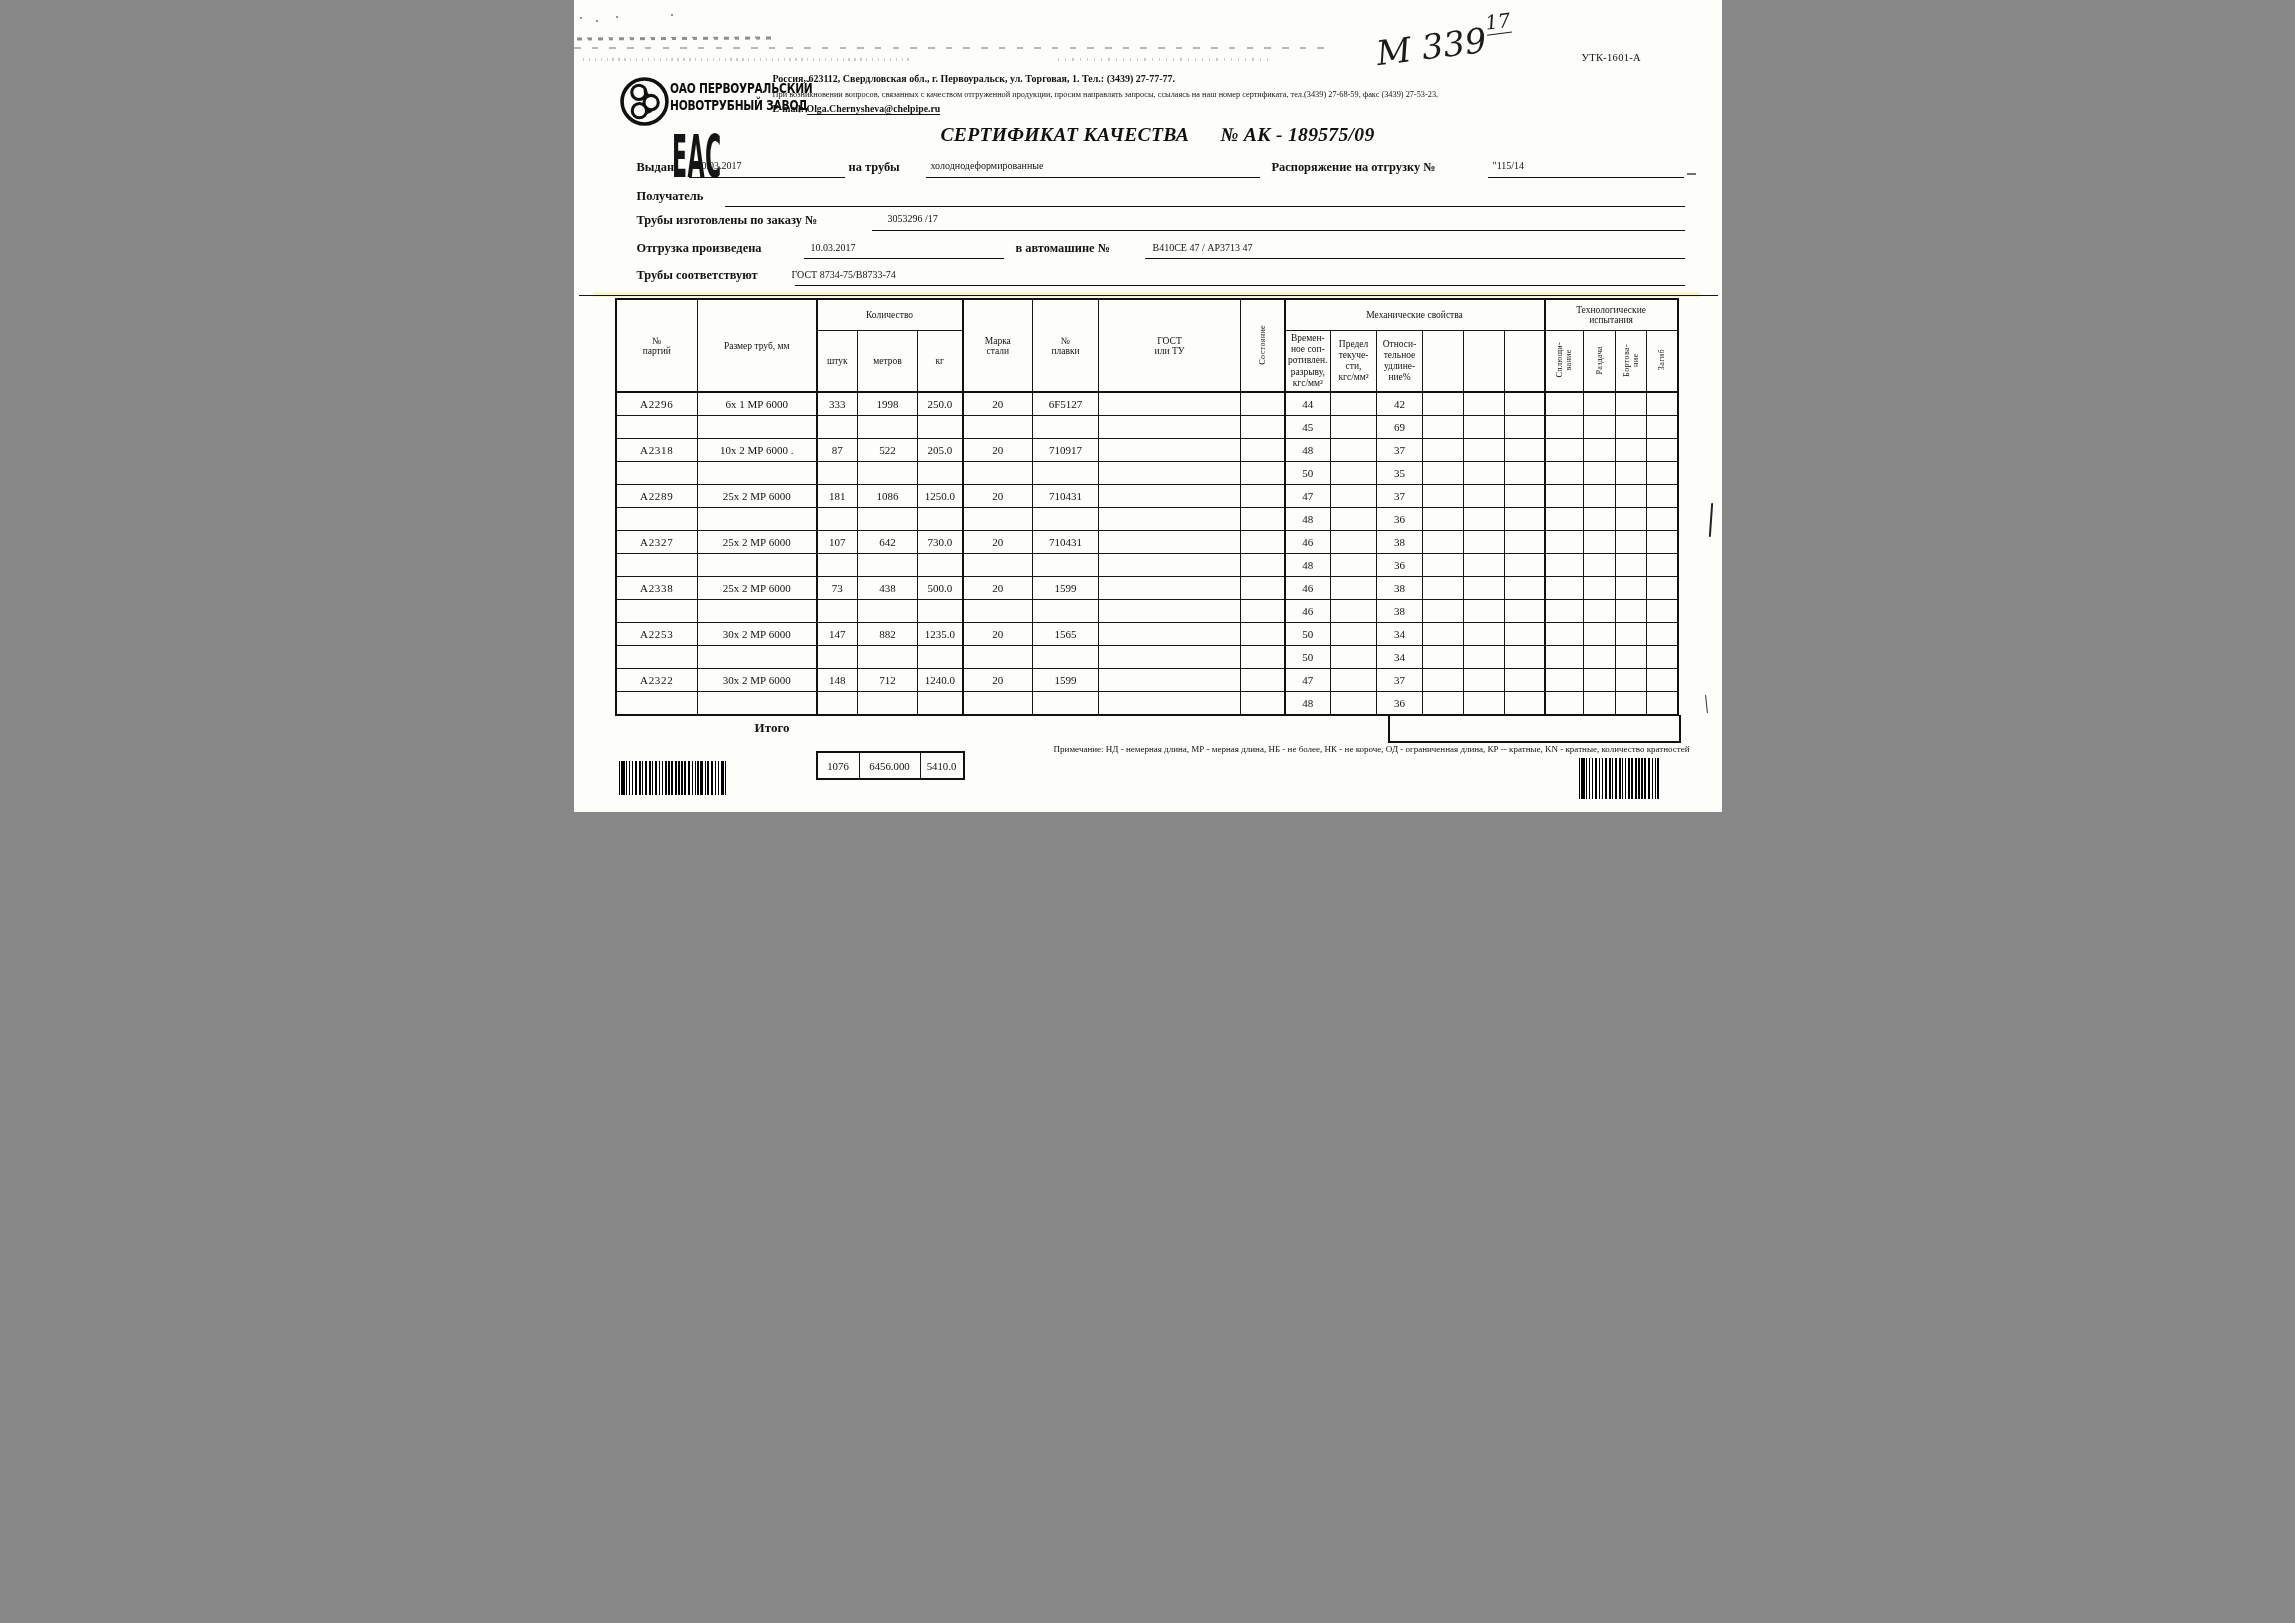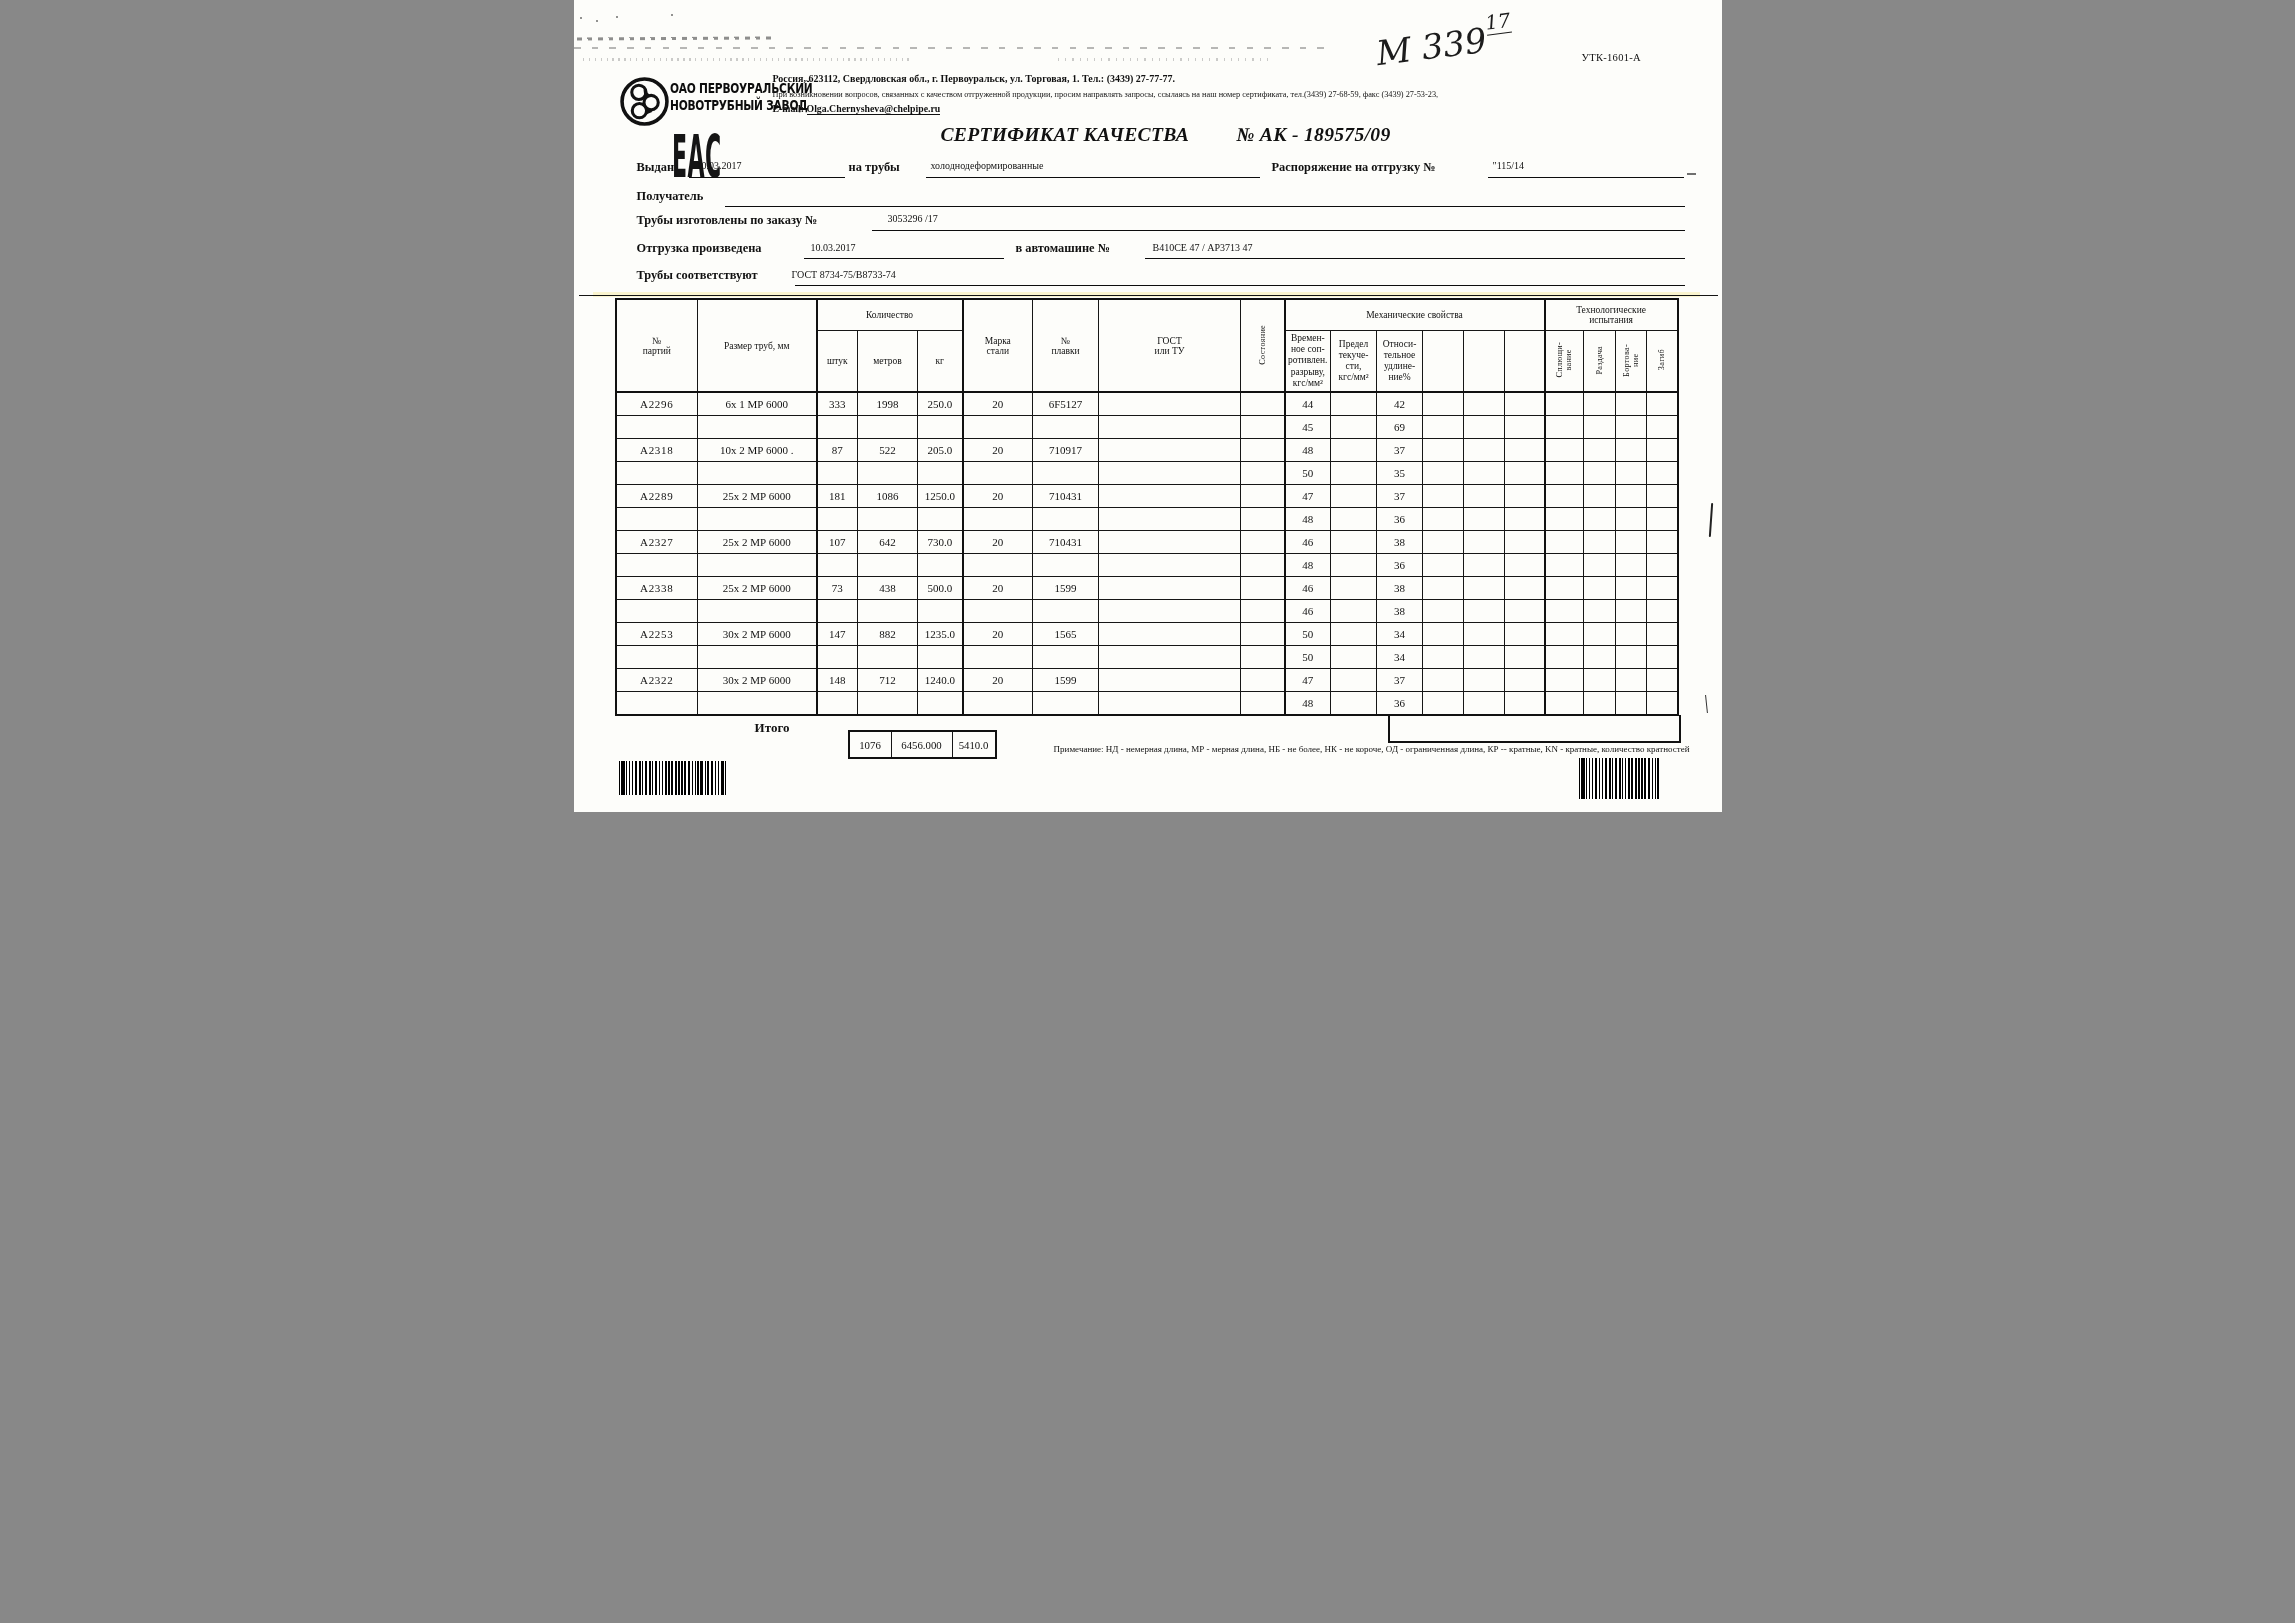--- a/index.html
+++ b/index.html
@@ -15,21 +15,21 @@
   .email-line{position:absolute;left:199px;top:103px;font-weight:bold;font-size:9.8px;}
   .email-line u{text-decoration:none;border-bottom:1.3px solid #111;}
   .eac{position:absolute;left:98px;top:123px;font-family:"DejaVu Sans",sans-serif;font-weight:900;
        font-size:38px;transform:scale(.58,1.55);transform-origin:left top;letter-spacing:0.7px;color:#151515;}
   .handwrite{position:absolute;left:802px;top:25px;font-style:italic;font-size:34px;
              font-family:"DejaVu Serif",serif;transform:rotate(-7deg);color:#1c1c1c;font-weight:500;}
   .handwrite sup{font-size:19.6px;position:relative;top:-9.2px;left:1.3px;border-bottom:1.3px solid #1c1c1c;}
   .utk{position:absolute;left:1008px;top:52px;font-size:10.5px;letter-spacing:0.3px;}
   .title-row{position:absolute;left:367px;top:124px;width:746px;font-size:19.6px;font-weight:bold;
              font-style:italic;letter-spacing:0.3px;white-space:nowrap;}
-  .title-num{margin-left:42px;}
+  .title-num{margin-left:26px;}
   
   .flabel{position:absolute;font-weight:bold;font-size:12.4px;white-space:nowrap;}
   .fvalue{position:absolute;font-size:10px;white-space:nowrap;}
   .fline{position:absolute;border-bottom:1.4px solid #0d0d0d;height:0;}
   .rule{position:absolute;left:5.2px;top:295px;width:1139px;border-bottom:1.3px solid #151515;}
   .ystreak{position:absolute;left:19.6px;top:292px;width:1107px;height:5.2px;background:rgba(250,228,110,.30);}
   
   table.cert{position:absolute;left:41px;top:298px;border-collapse:collapse;table-layout:fixed;
              width:1062px;background:transparent;}
   table.cert th,table.cert td{border:0.9px solid #161616;padding:0 1.3px;text-align:center;
@@ -42,22 +42,22 @@
   th.small{font-size:8px;line-height:1.18;}
   .pre{white-space:pre-line;}
   .vert{writing-mode:vertical-rl;transform:rotate(180deg);display:inline-block;
         font-size:8.2px;line-height:1.15;letter-spacing:0.3px;max-height:85px;}
   .thickL{border-left:2px solid #111 !important;}
   table.cert tbody td{height:22px;font-size:11px;}
   table.cert tbody td.cell-party{letter-spacing:0.7px;}
   
   .totals-label{position:absolute;left:41px;top:720px;width:175px;text-align:right;
                 font-weight:bold;font-size:13px;}
-  .totals-box{position:absolute;left:242px;top:730px;width:145px;height:25px;border:2px solid #111;
-              display:flex;background:#fff0;margin-left:32px;}
+  .totals-box{position:absolute;left:242px;top:751px;width:145px;height:25px;border:2px solid #111;
+              display:flex;background:#fff0;}
   .totals-box .tc{border-right:1px solid #161616;display:flex;align-items:center;justify-content:center;
               font-size:10.8px;}
   .totals-box .tc:last-child{border-right:none;}
   .right-box{position:absolute;left:814px;top:715px;width:289px;height:25px;border:2px solid #111;border-top-width:1.3px;}
   .note{position:absolute;left:353px;top:744px;width:763px;font-size:9px;text-align:right;white-space:nowrap;}
   .barcode{position:absolute;background-color:#fff;
      background-image:repeating-linear-gradient(90deg,#000 0 1.3px,transparent 1.3px 3.3px),
                       repeating-linear-gradient(90deg,#000 0 0.7px,transparent 0.7px 5.2px),
                       repeating-linear-gradient(90deg,transparent 0 2px,#000 2px 2.6px,transparent 2.6px 7.9px);}
   .bc-left{left:45px;top:761px;width:109px;height:34px;}

